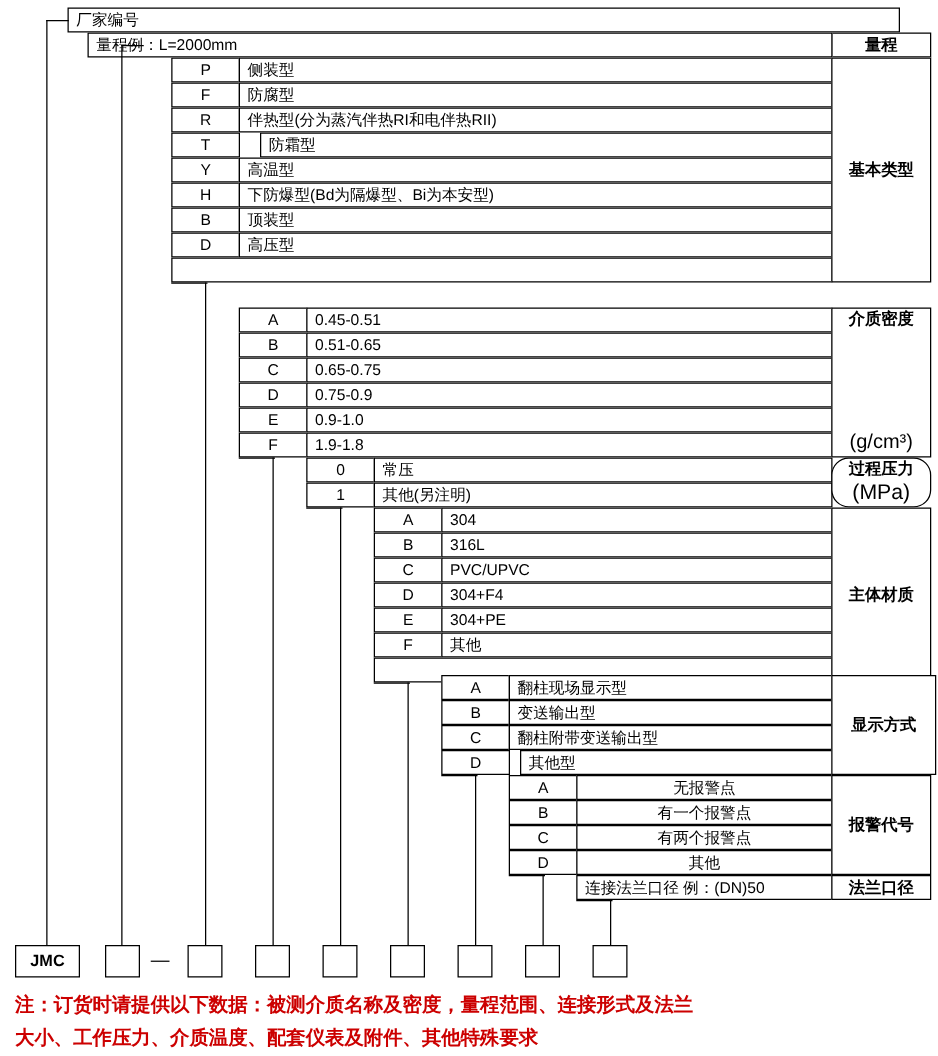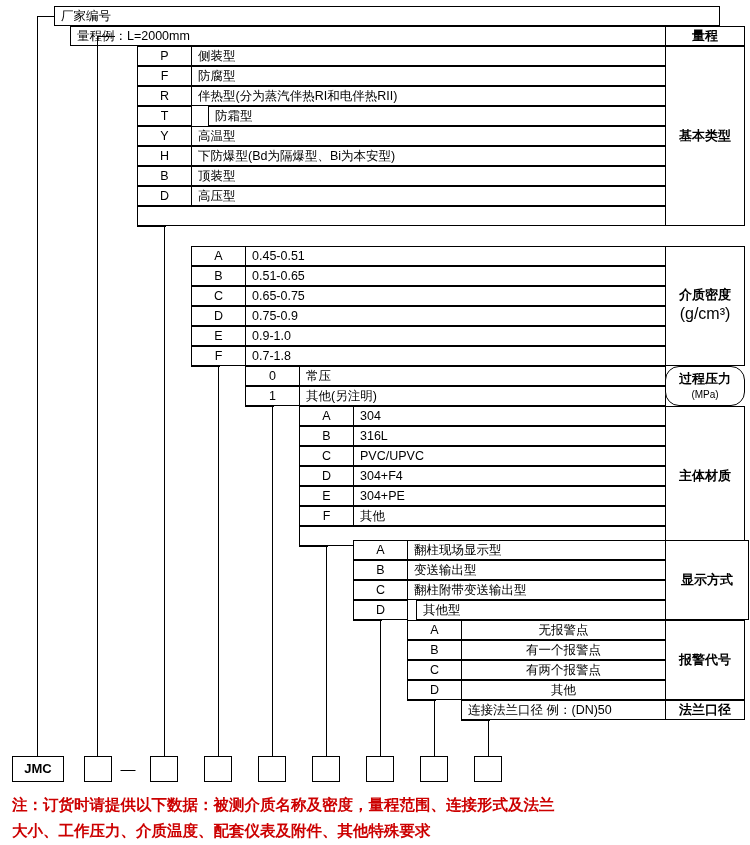--- a/index.html
+++ b/index.html
@@ -141,36 +141,36 @@
   <div class="cellbox code" style="left:191px; top:286px; width:55px;"><span>C</span></div>
   <div class="cellbox desc" style="left:245px; top:286px; width:421px;"><span>0.65-0.75</span></div>
 
   <div class="cellbox code" style="left:191px; top:306px; width:55px;"><span>D</span></div>
   <div class="cellbox desc" style="left:245px; top:306px; width:421px;"><span>0.75-0.9</span></div>
 
   <div class="cellbox code" style="left:191px; top:326px; width:55px;"><span>E</span></div>
   <div class="cellbox desc" style="left:245px; top:326px; width:421px;"><span>0.9-1.0</span></div>
 
   <div class="cellbox code" style="left:191px; top:346px; width:55px;"><span>F</span></div>
-  <div class="cellbox desc" style="left:245px; top:346px; width:421px;"><span>0.7-1.8</span></div>
-
-  <div class="grouplabel" style="left:665px; top:246px; width:80px; height:120px;">
+  <div class="cellbox desc" style="left:245px; top:346px; width:421px;"><span>1.9-1.8</span></div>
+
+  <div class="grouplabel" style="left:665px; top:246px; width:80px; height:120px;justify-content:space-between;">
     <span>介质密度</span>
     <span style="font-weight:normal;font-size:16px;">(g/cm³)</span>
   </div>
 
   <div class="cellbox code" style="left:245px; top:366px; width:55px;"><span>0</span></div>
   <div class="cellbox desc" style="left:299px; top:366px; width:367px;"><span>常压</span></div>
 
   <div class="cellbox code" style="left:245px; top:386px; width:55px;"><span>1</span></div>
   <div class="cellbox desc" style="left:299px; top:386px; width:367px;"><span>其他(另注明)</span></div>
 
   <div class="grouplabel" style="left:665px; top:366px; width:80px; height:40px;border-radius:14px;">
     <span>过程压力</span>
-    <span style="font-weight:normal;font-size:10px;">(MPa)</span>
+    <span style="font-weight:normal;font-size:17px;">(MPa)</span>
   </div>
 
   <div class="cellbox code" style="left:299px; top:406px; width:55px;"><span>A</span></div>
   <div class="cellbox desc" style="left:353px; top:406px; width:313px;"><span>304</span></div>
 
   <div class="cellbox code" style="left:299px; top:426px; width:55px;"><span>B</span></div>
   <div class="cellbox desc" style="left:353px; top:426px; width:313px;"><span>316L</span></div>
 
   <div class="cellbox code" style="left:299px; top:446px; width:55px;"><span>C</span></div>
   <div class="cellbox desc" style="left:353px; top:446px; width:313px;"><span>PVC/UPVC</span></div>

